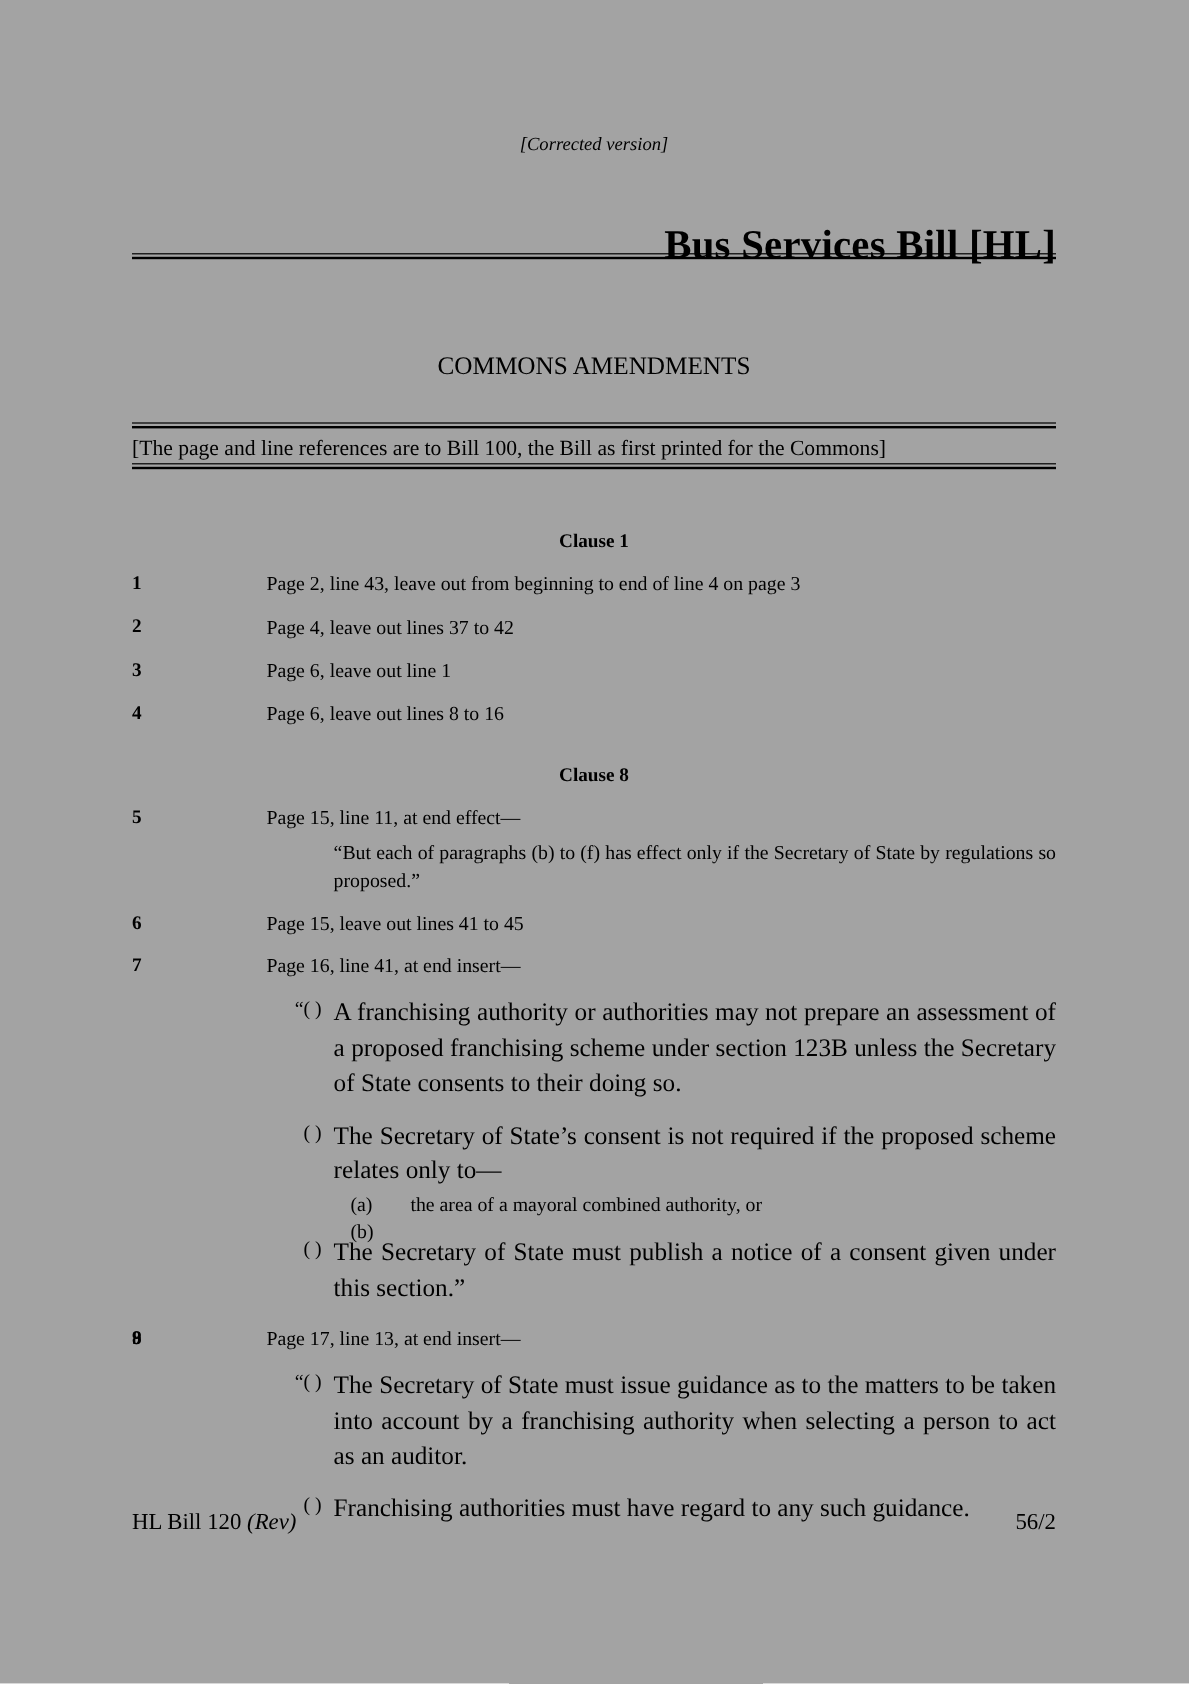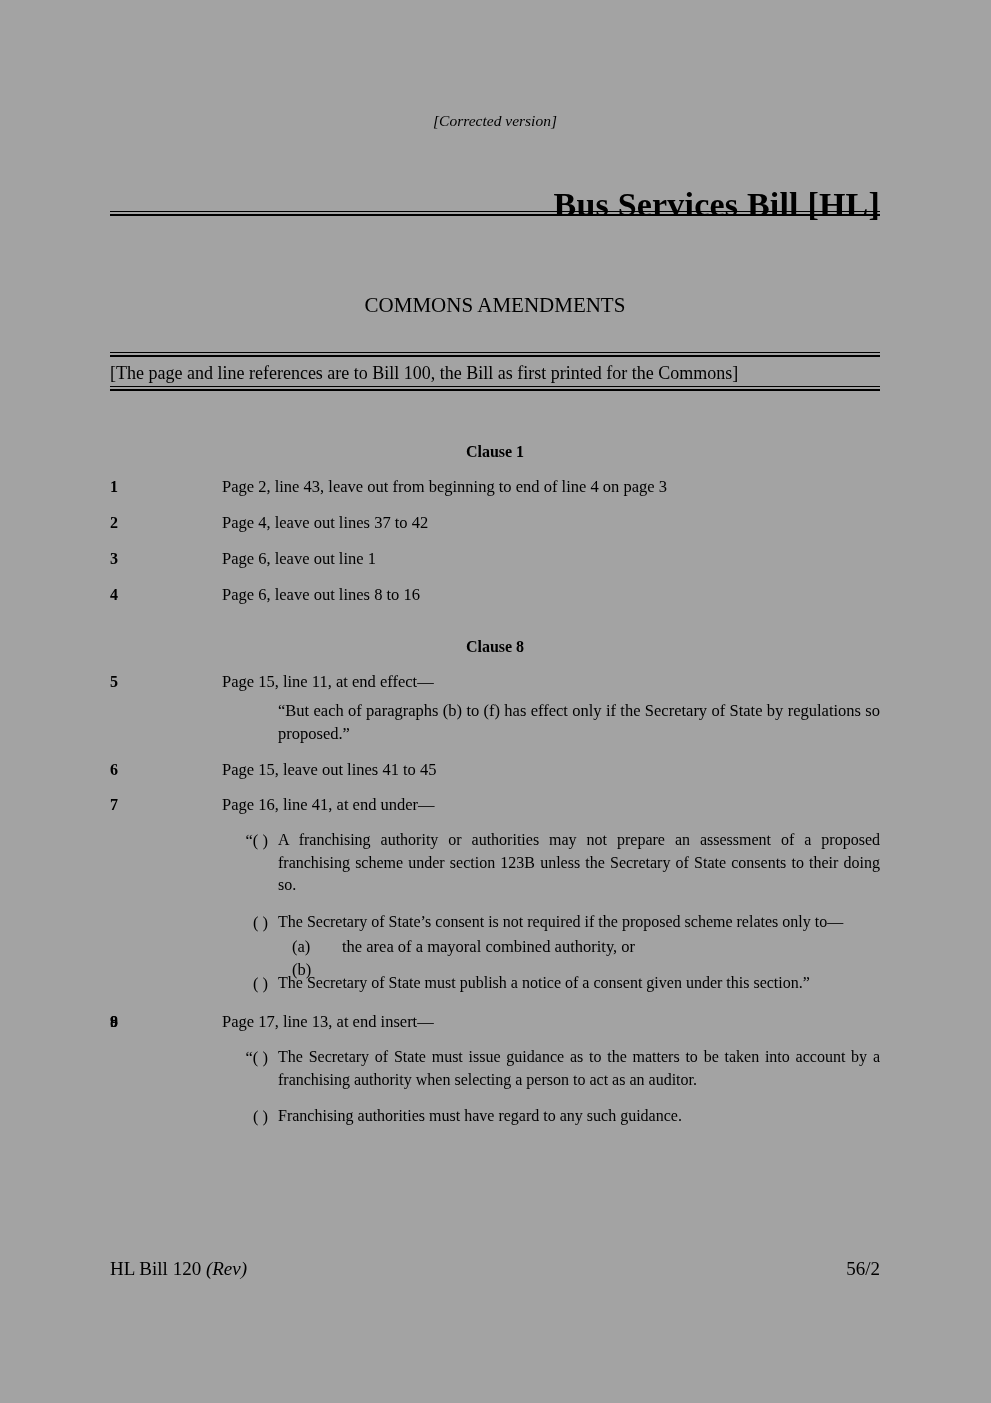--- a/index.html
+++ b/index.html
@@ -147,21 +147,21 @@
     left: 0;
     top: 0;
     width: 46px;
     text-align: right;
     font-size: 16.5px;
     line-height: 1.4;
     white-space: pre;
   }
   .para-text {
     display: block;
-    font-size: 16px;
+    font-size: 21px;
     line-height: 1.4;
     text-align: justify;
     hyphens: none;
   }
 
   .sublist {
     margin: 2px 0 0 0;
   }
   .subitem {
     position: relative;
@@ -277,21 +277,21 @@
     <div class="amendment">
       <span class="amd-num">6</span>
       <div class="amd-body">
         <p class="amd-lead">Page 15, leave out lines 41 to 45</p>
       </div>
     </div>
 
     <div class="amendment" style="margin-bottom:16px;">
       <span class="amd-num">7</span>
       <div class="amd-body">
-        <p class="amd-lead">Page 16, line 41, at end under—</p>
+        <p class="amd-lead">Page 16, line 41, at end insert—</p>
         <div class="quote-block" style="margin-top:12px;">
 
           <div class="para">
             <span class="para-marker">“( )</span>
             <span class="para-text">A franchising authority or authorities may not prepare an assessment of a proposed franchising scheme under section 123B unless the Secretary of State consents to their doing so.</span>
           </div>
 
           <div class="para">
             <span class="para-marker">( )</span>
             <span class="para-text">The Secretary of State’s consent is not required if the proposed scheme relates only to—</span>

